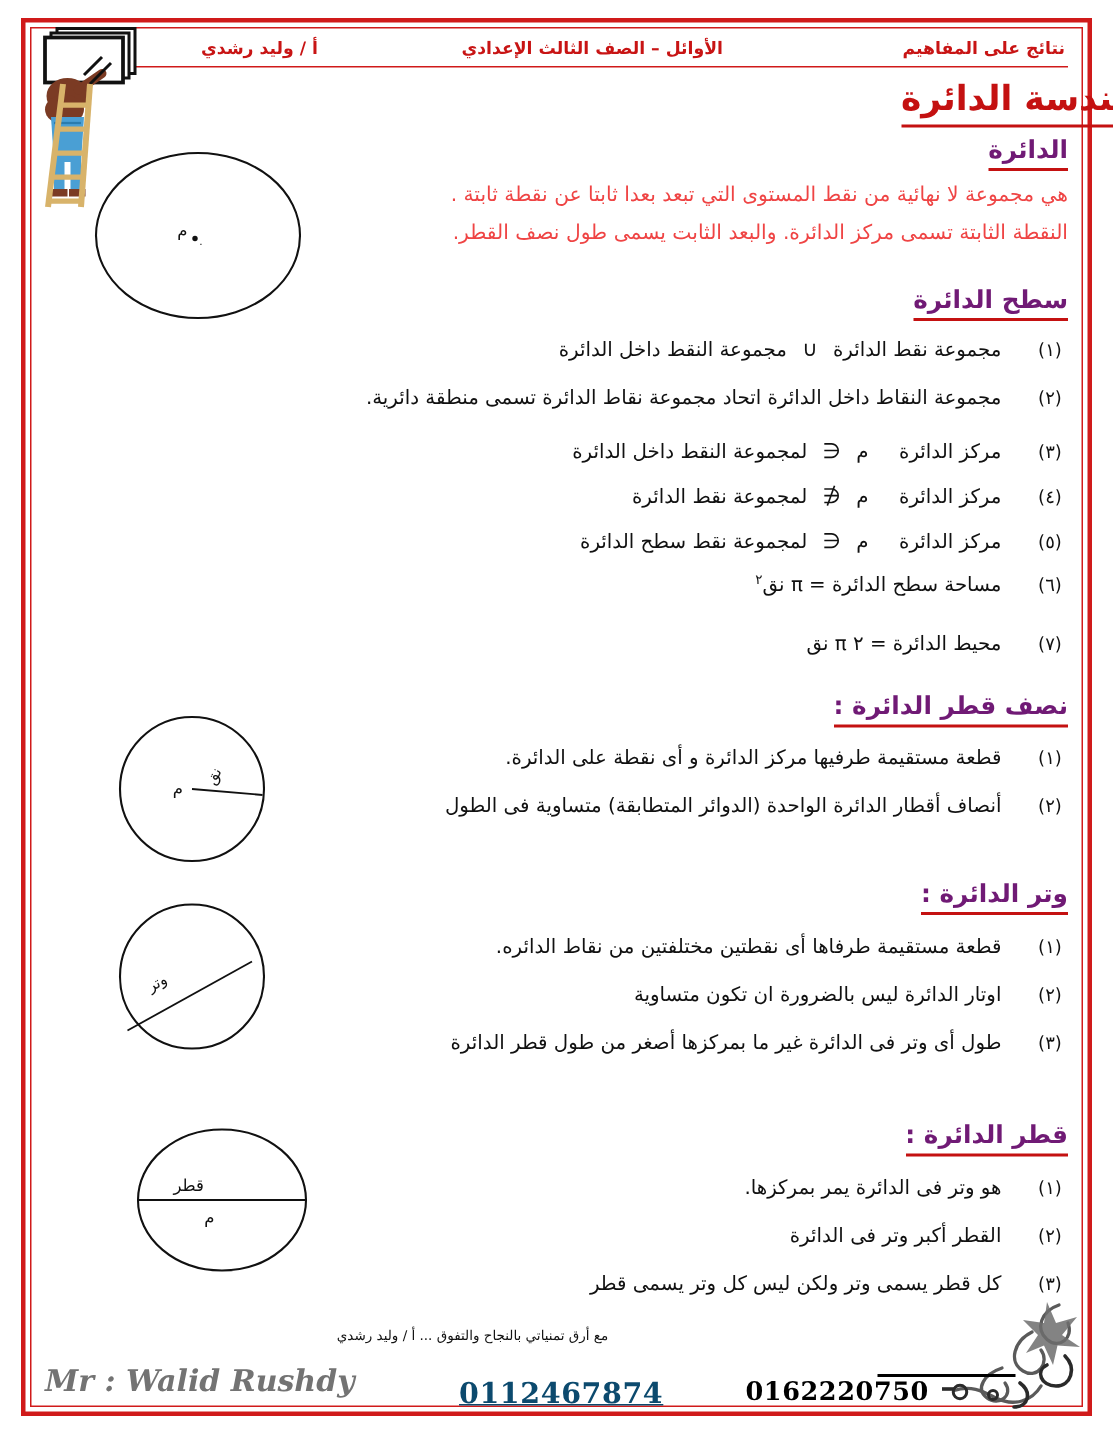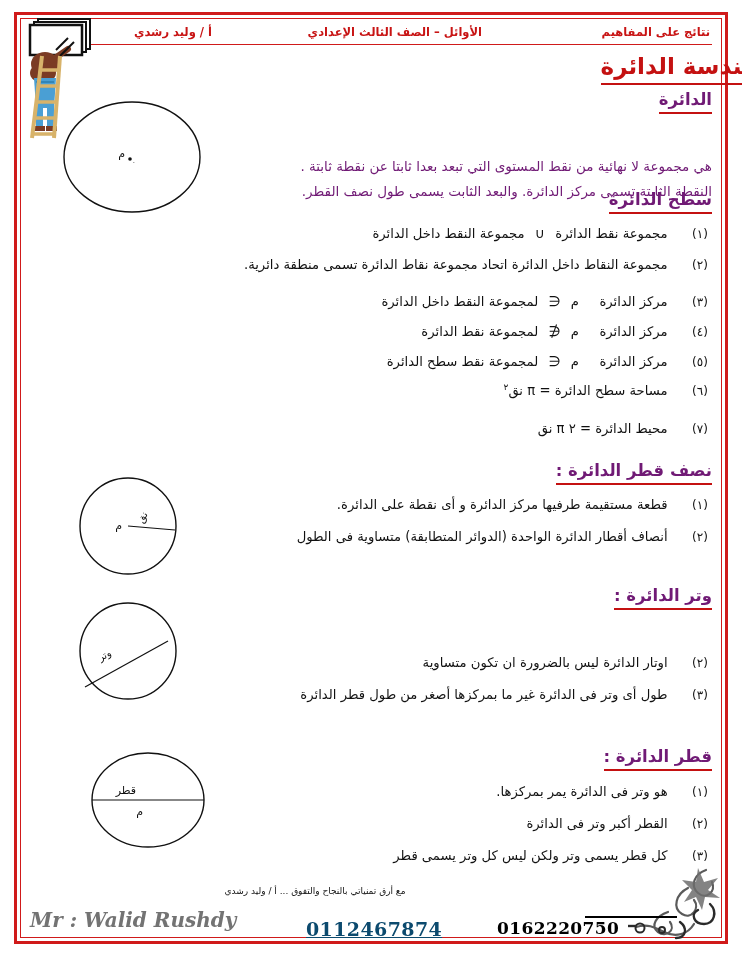--- a/index.html
+++ b/index.html
@@ -102,26 +102,25 @@
     font-size: 16.5px;
     white-space: nowrap;
     padding-bottom: 2px;
     border-bottom: 2px solid #c41111;
     line-height: 20px;
   }
 
   
   .para {
     position: absolute;
-    color: #701a75;
+    color: #ef4444;
     font-size: 13.5px;
     line-height: 24px;
     white-space: nowrap;
     direction: rtl;
-    margin-top: 36px;
   }
 
   
   .row {
     position: absolute;
     direction: rtl;
     color: #111;
     font-size: 13.2px;
     line-height: 22px;
     white-space: nowrap;
@@ -327,20 +326,25 @@
     <svg width="145" height="108" viewBox="0 0 145 108">
       <circle cx="70" cy="54" rx="48" ry="48" r="48" fill="none" stroke="#111" stroke-width="1.4"></circle>
       <line x1="70" y1="54" x2="117" y2="58" stroke="#111" stroke-width="1.2"></line>
       <text x="64" y="57" font-size="11" font-family="DejaVu Sans, sans-serif" fill="#111">م</text>
       <text x="90" y="42" font-size="10" font-family="DejaVu Sans, sans-serif" fill="#111" transform="rotate(-62 90 42)">نق</text>
     </svg>
   </div>
 
   <div class="sec-head" style="right:30px; top:586px;">وتر الدائرة :</div>
 
+  <div class="row" style="right:30px; top:620px;">
+    <span class="num">(١)</span>
+    <span class="gap"></span>
+    <span class="txt">قطعة مستقيمة طرفاها أى نقطتين مختلفتين من نقاط الدائره.</span>
+  </div>
   <div class="row" style="right:30px; top:652px;">
     <span class="num">(٢)</span>
     <span class="gap"></span>
     <span class="txt">اوتار الدائرة ليس بالضرورة ان تكون متساوية</span>
   </div>
   <div class="row" style="right:30px; top:684px;">
     <span class="num">(٣)</span>
     <span class="gap"></span>
     <span class="txt">طول أى وتر فى الدائرة غير ما بمركزها أصغر من طول قطر الدائرة</span>
   </div>

